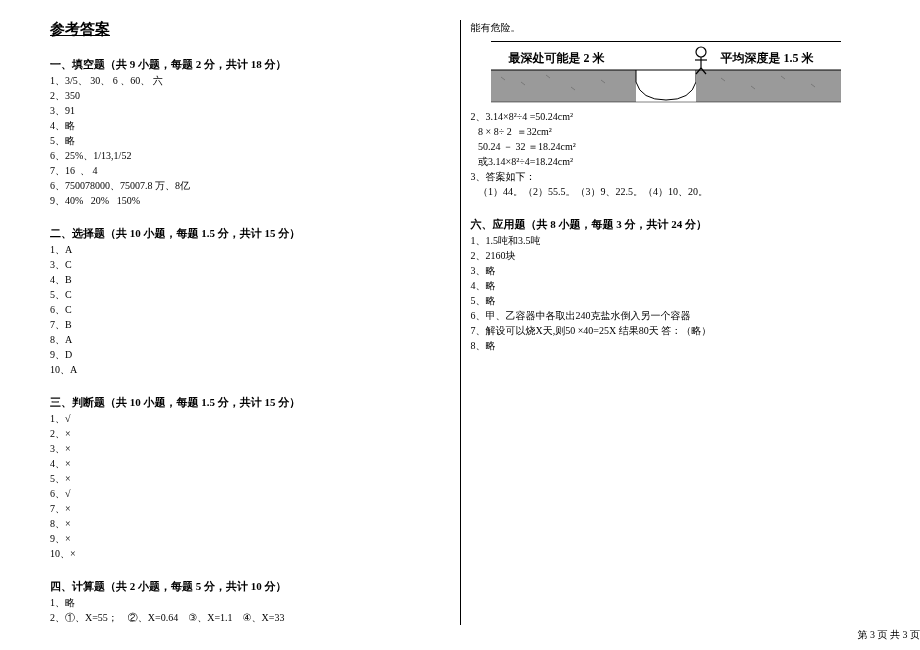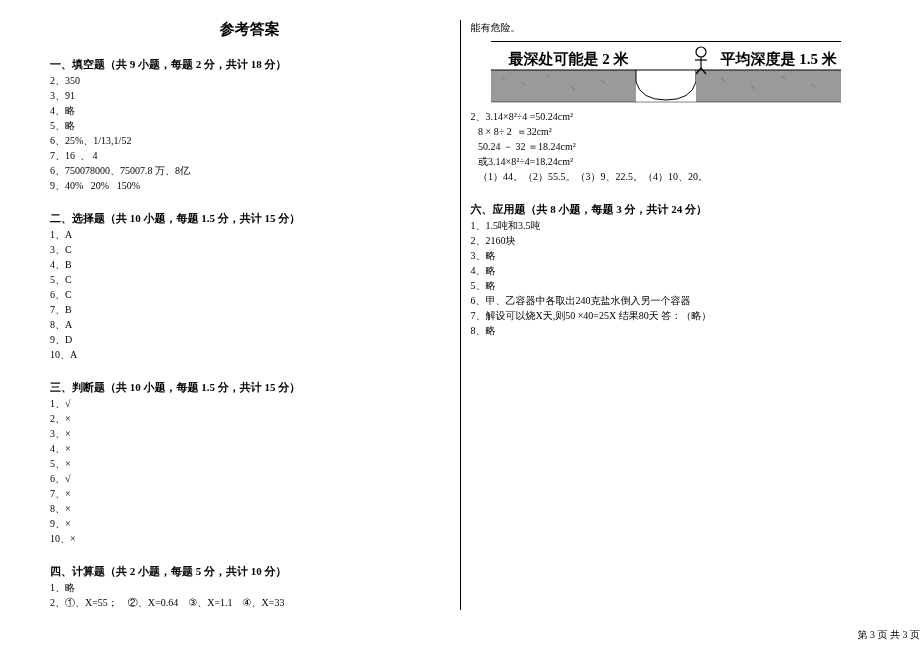--- a/index.html
+++ b/index.html
@@ -22,23 +22,24 @@
       gap: 0;
     }
     .column {
       flex: 1;
       padding: 0 10px;
     }
     .column-left {
       border-right: 1px solid #000;
     }
     .title {
-      text-align: center;
+      text-align: left;
       font-size: 15px;
       font-weight: bold;
+      text-decoration: underline;
     }
     .section-header {
       font-weight: bold;
       font-size: 11px;
       margin-top: 18px;
       margin-bottom: 1px;
     }
     .answer-line {
       font-size: 10px;
       line-height: 1.5;
@@ -47,21 +48,21 @@
     .image-box {
       margin: 6px 0 6px 20px;
       border-top: 1px solid #000;
       width: 350px;
       position: relative;
       height: 62px;
       background: #fff;
     }
     .label-text {
       position: absolute;
-      font-size: 15px;
+      font-size: 12px;
       font-weight: bold;
     }
     .footer {
       position: absolute;
       bottom: 8px;
       left: 0;
       right: 0;
       text-align: right;
       font-size: 10px;
     }
@@ -72,20 +73,21 @@
     }
   </style>
 </head>
 <body>
 
 <div class="page">
   <div class="column column-left">
     <div class="title">参考答案</div>
 
     <div class="section-header">一、填空题（共 9 小题，每题 2 分，共计 18 分）</div>
+    <div class="answer-line">1、3/5、 30、 6 、60、 六</div>
     <div class="answer-line">2、350</div>
     <div class="answer-line">3、91</div>
     <div class="answer-line">4、略</div>
     <div class="answer-line">5、略</div>
     <div class="answer-line">6、25%、1/13,1/52</div>
     <div class="answer-line">7、16  、 4</div>
     <div class="answer-line">6、750078000、75007.8 万、8亿</div>
     <div class="answer-line">9、40%   20%   150%</div>
 
     <div class="section-header">二、选择题（共 10 小题，每题 1.5 分，共计 15 分）</div>
@@ -155,20 +157,21 @@
         </g>
       </svg>
       <div class="label-text" style="left:18px; top:8px;">最深处可能是 2 米</div>
       <div class="label-text" style="left:230px; top:8px;">平均深度是 1.5 米</div>
     </div>
 
     <div class="answer-line">2、3.14×8²÷4 =50.24cm²</div>
     <div class="answer-line">   8 × 8÷ 2  ＝32cm²</div>
     <div class="answer-line">   50.24 － 32 ＝18.24cm²</div>
     <div class="answer-line">   或3.14×8²÷4=18.24cm²</div>
+    <div class="answer-line">3、答案如下：</div>
     <div class="answer-line">   （1）44。（2）55.5。（3）9、22.5。（4）10、20。</div>
 
     <div class="section-header">六、应用题（共 8 小题，每题 3 分，共计 24 分）</div>
     <div class="answer-line">1、1.5吨和3.5吨</div>
     <div class="answer-line">2、2160块</div>
     <div class="answer-line">3、略</div>
     <div class="answer-line">4、略</div>
     <div class="answer-line">5、略</div>
     <div class="answer-line">6、甲、乙容器中各取出240克盐水倒入另一个容器</div>
     <div class="answer-line">7、解设可以烧X天,则50 ×40=25X 结果80天 答：（略）</div>

